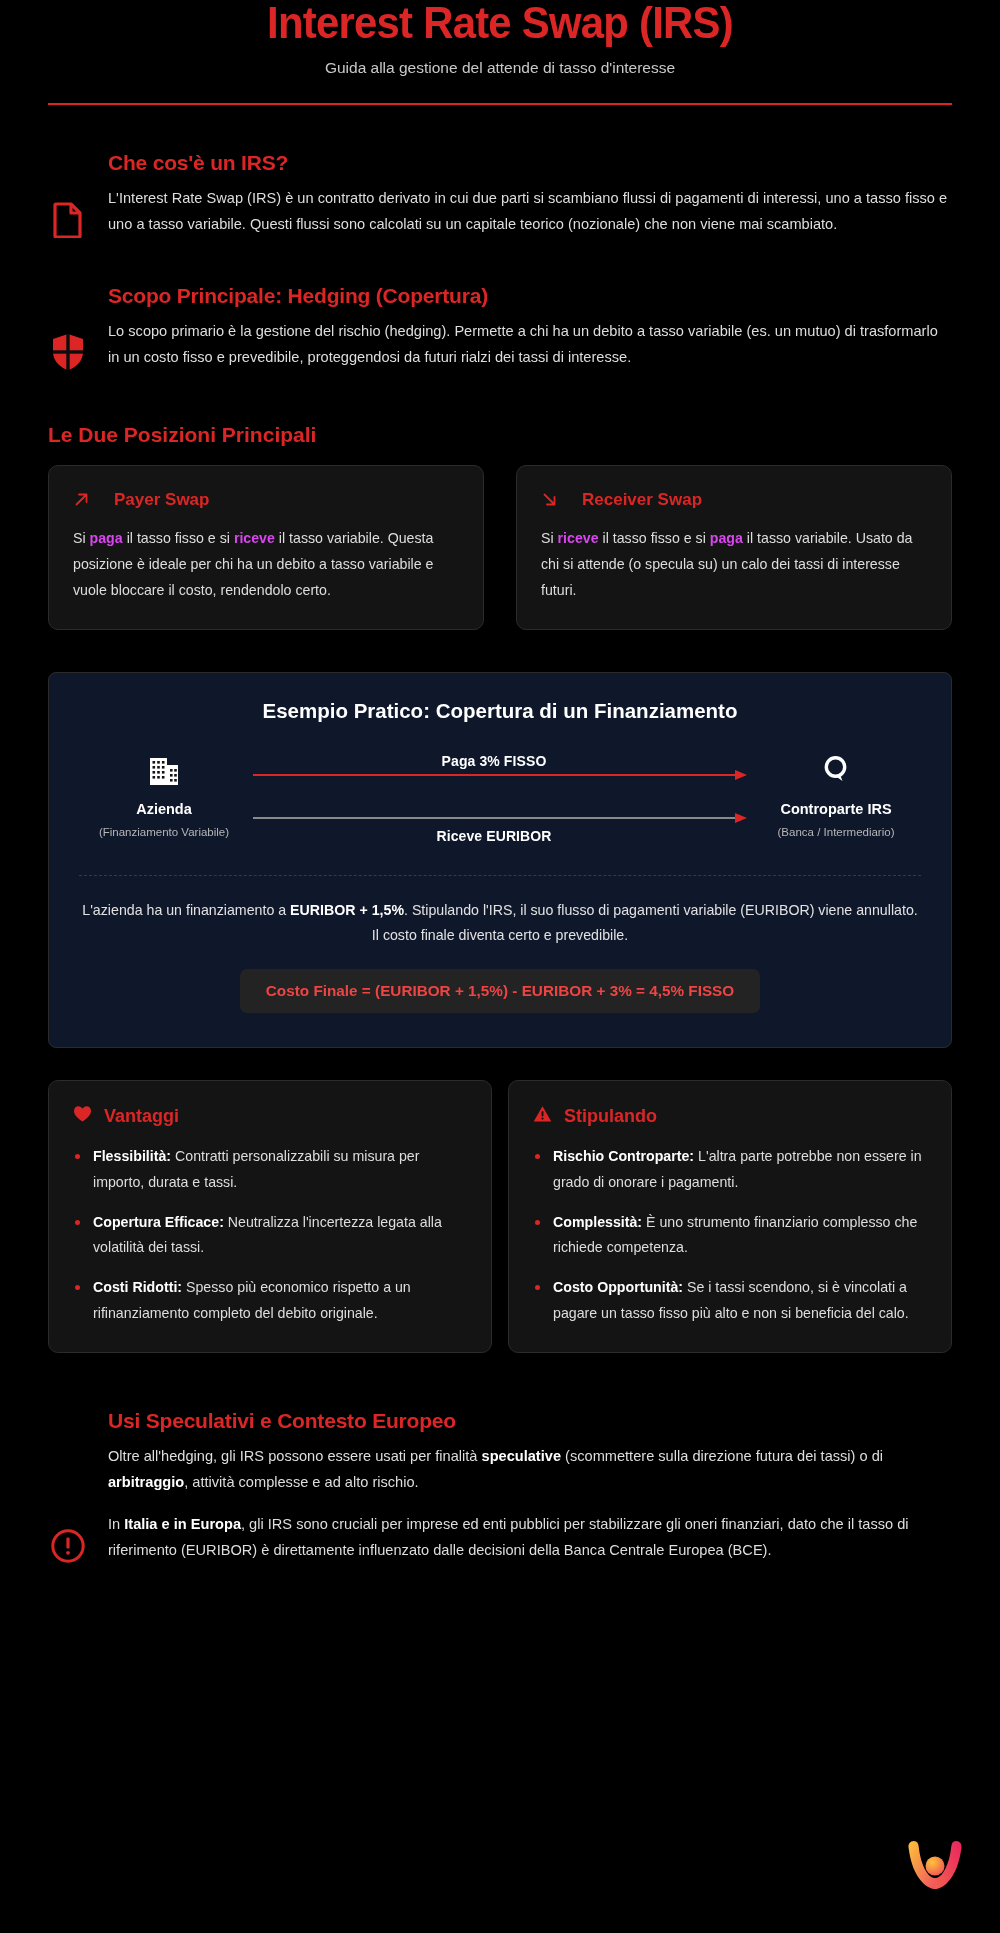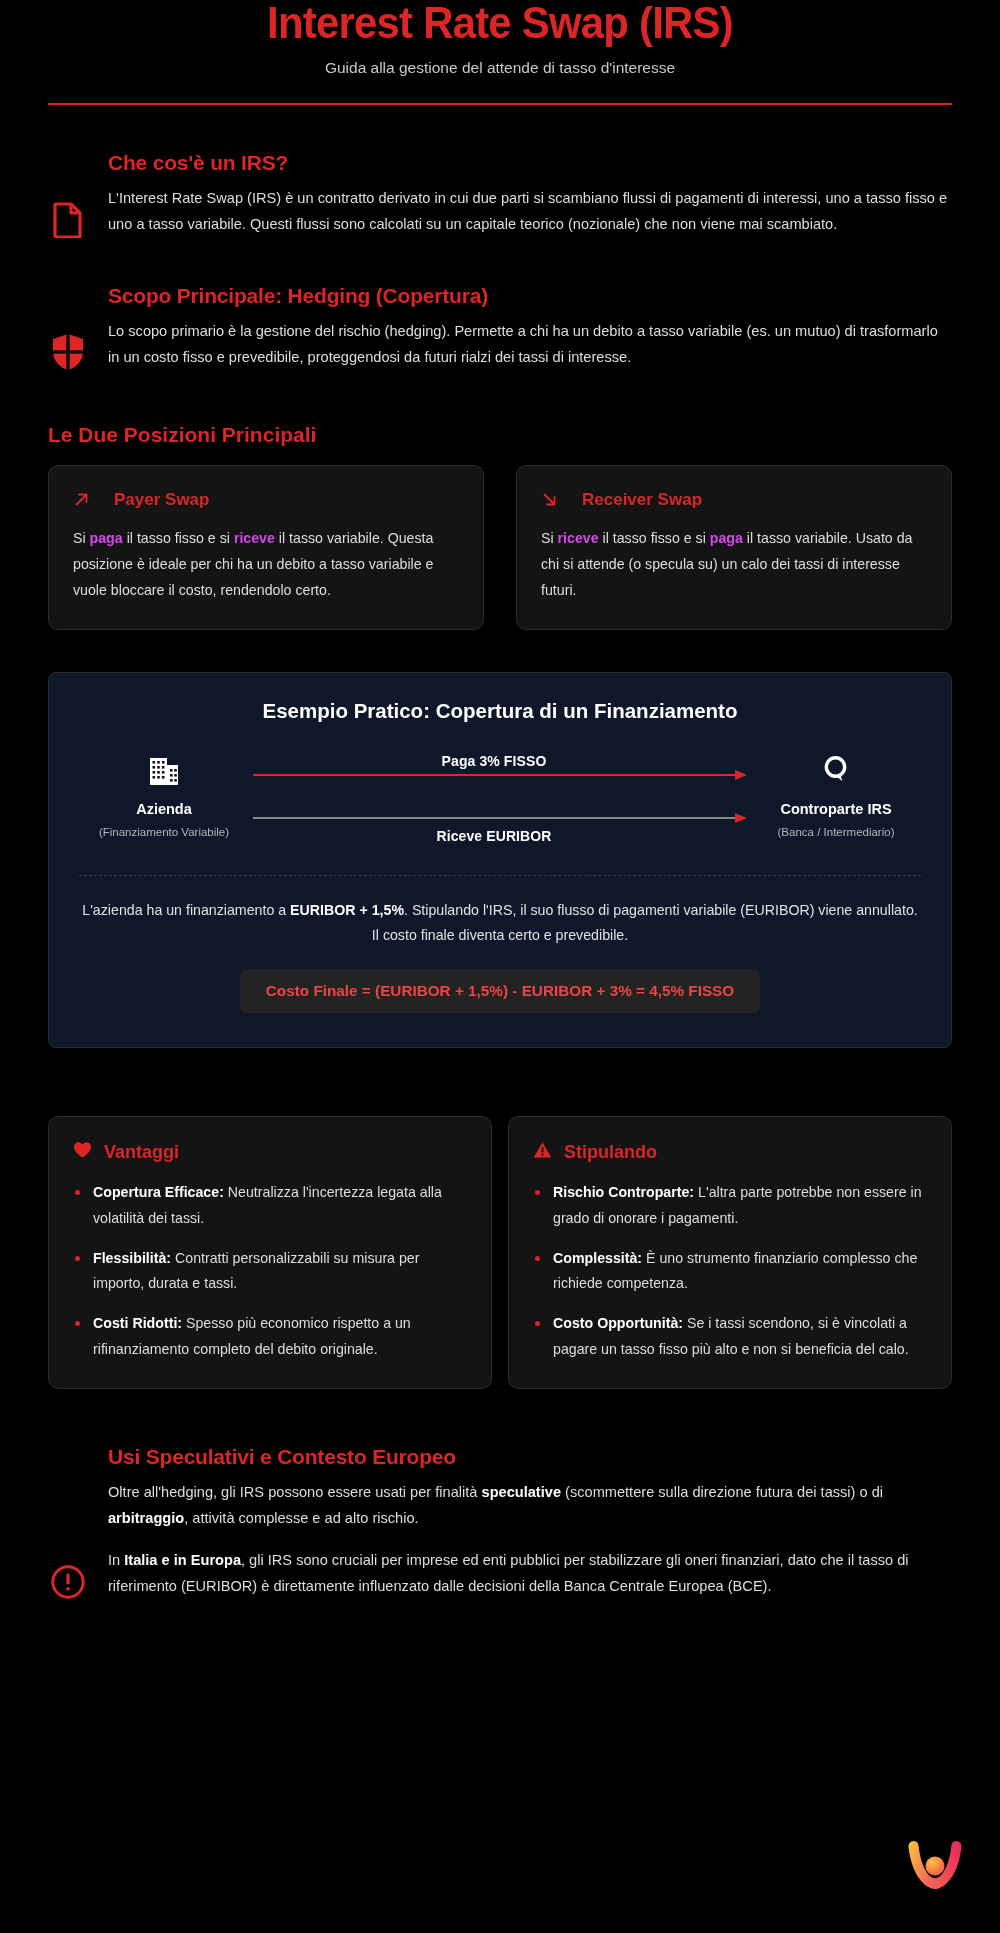--- a/index.html
+++ b/index.html
@@ -131,21 +131,21 @@
     padding: 13px 26px;
     text-align: center;
     color: #ef4444;
     font-size: 15.3px;
     font-weight: 700;
     width: fit-content;
     max-width: 100%;
   }
 
   
-  .proscons { margin-top: 68px; display: flex; gap: 16px; }
+  .proscons { margin-top: 32px; display: flex; gap: 16px; }
   .pc-head {
     display: flex; align-items: center; gap: 12px;
     color: #dc2626; font-size: 18px; font-weight: 700; margin-bottom: 16px;
   }
   ul.pc-list { list-style: none; }
   ul.pc-list li {
     position: relative;
     padding-left: 20px;
     font-size: 14.2px;
     line-height: 1.78;
@@ -311,22 +311,22 @@
     <div class="card">
       <div class="pc-head">
         <span class="ic">
           <svg width="19" height="18" viewBox="0 0 19 18" aria-hidden="true">
             <path d="M9.5 16.5 C3 11.8 1 8.9 1 5.9 C1 3.2 3 1.3 5.4 1.3 C7.1 1.3 8.6 2.3 9.5 3.8 C10.4 2.3 11.9 1.3 13.6 1.3 C16 1.3 18 3.2 18 5.9 C18 8.9 16 11.8 9.5 16.5 z" fill="#dc2626"></path>
           </svg>
         </span>
         <span>Vantaggi</span>
       </div>
       <ul class="pc-list">
+          <li><b>Flessibilità:</b> Contratti personalizzabili su misura per importo, durata e tassi.</li>
           <li><b>Copertura Efficace:</b> Neutralizza l'incertezza legata alla volatilità dei tassi.</li>
-          <li><b>Flessibilità:</b> Contratti personalizzabili su misura per importo, durata e tassi.</li>
           <li><b>Costi Ridotti:</b> Spesso più economico rispetto a un rifinanziamento completo del debito originale.</li>
         </ul>
     </div>
 
     <div class="card">
       <div class="pc-head">
         <span class="ic">
           <svg width="19" height="18" viewBox="0 0 19 18" aria-hidden="true">
             <path d="M9.5 1.2 L18.3 16.4 H0.7 z" fill="#dc2626"></path>
             <rect x="8.5" y="6" width="2" height="5.6" rx="1" fill="#141414"></rect>

